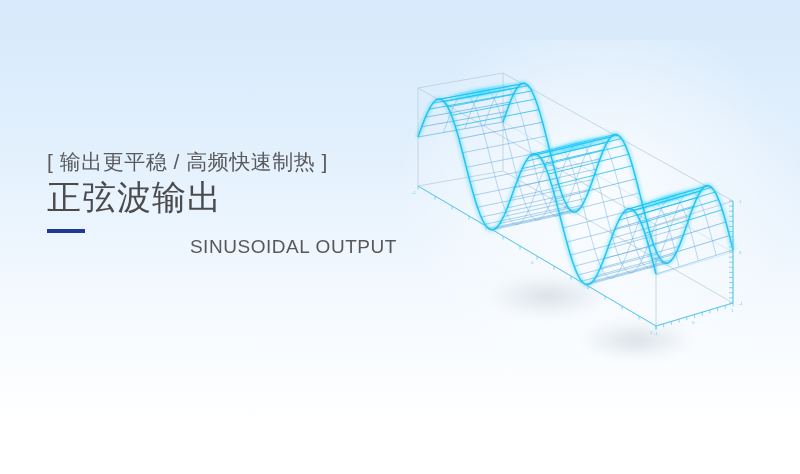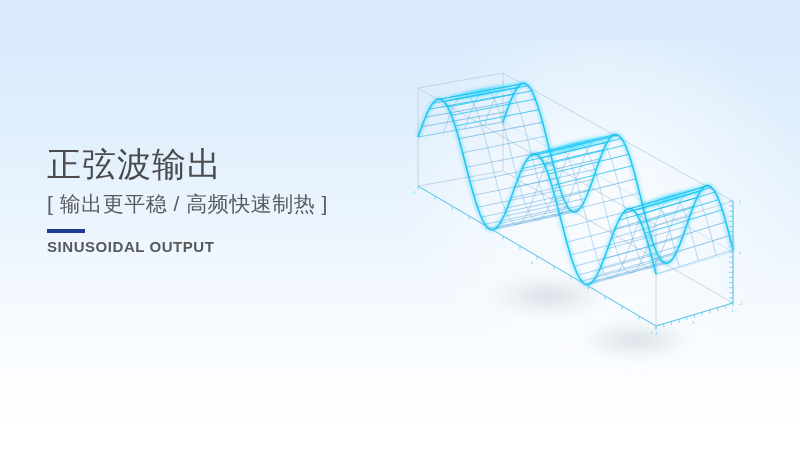--- a/index.html
+++ b/index.html
@@ -45,24 +45,25 @@
     color:#5a5a5c; letter-spacing:.5px;
     font-weight:400;
     white-space:nowrap;
   }
   #rule {
     width:38px; height:4px;
     background:#1f3a93;
     margin-top:11px; margin-bottom:5px;
   }
   #en-main {
-    font-size:15px; line-height:17px;
-    color:#58585a; font-weight:700;
+    font-size:19px; line-height:17px;
+    color:#58585a; font-weight:400;
     letter-spacing:.55px;
     white-space:nowrap;
+    text-align:right;
   }
   #en-sub {
     font-size:9.5px; line-height:14px;
     color:#7b7b7e; font-weight:400;
     letter-spacing:.2px;
     white-space:nowrap;
   }
 
   
   #art { position:absolute; left:398px; top:58px; width:360px; height:340px; }
@@ -70,22 +71,22 @@
   .axtext { font-family:"Liberation Sans", sans-serif; font-size:4.4px; fill:#6fd3ef; }
 </style>
 </head>
 <body>
 
 <div id="banner">
 
   <div id="glow"></div>
 
   <div id="copy">
+    <div id="subhead">[ 输出更平稳 / 高频快速制热 ]</div>
     <div id="headline">正弦波输出</div>
-    <div id="subhead">[ 输出更平稳 / 高频快速制热 ]</div>
     <div id="rule"></div>
     <div id="en-main">SINUSOIDAL OUTPUT</div>
   </div>
 
   <div id="art">
     <svg viewBox="0 0 360 340" xmlns="http://www.w3.org/2000/svg">
       <defs>
         <linearGradient id="ribGrad" x1="0" y1="0" x2="0" y2="1">
           <stop offset="0%" stop-color="#2bc3f0"></stop>
           <stop offset="35%" stop-color="#4aa8de"></stop>

